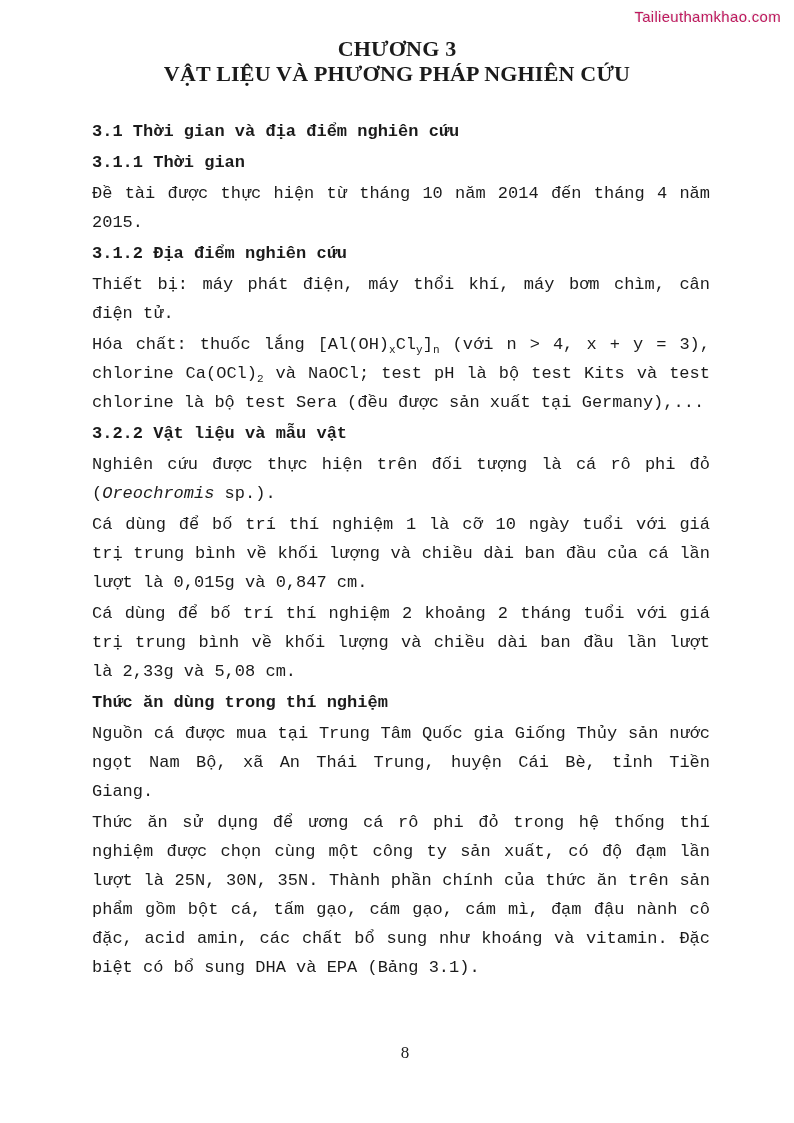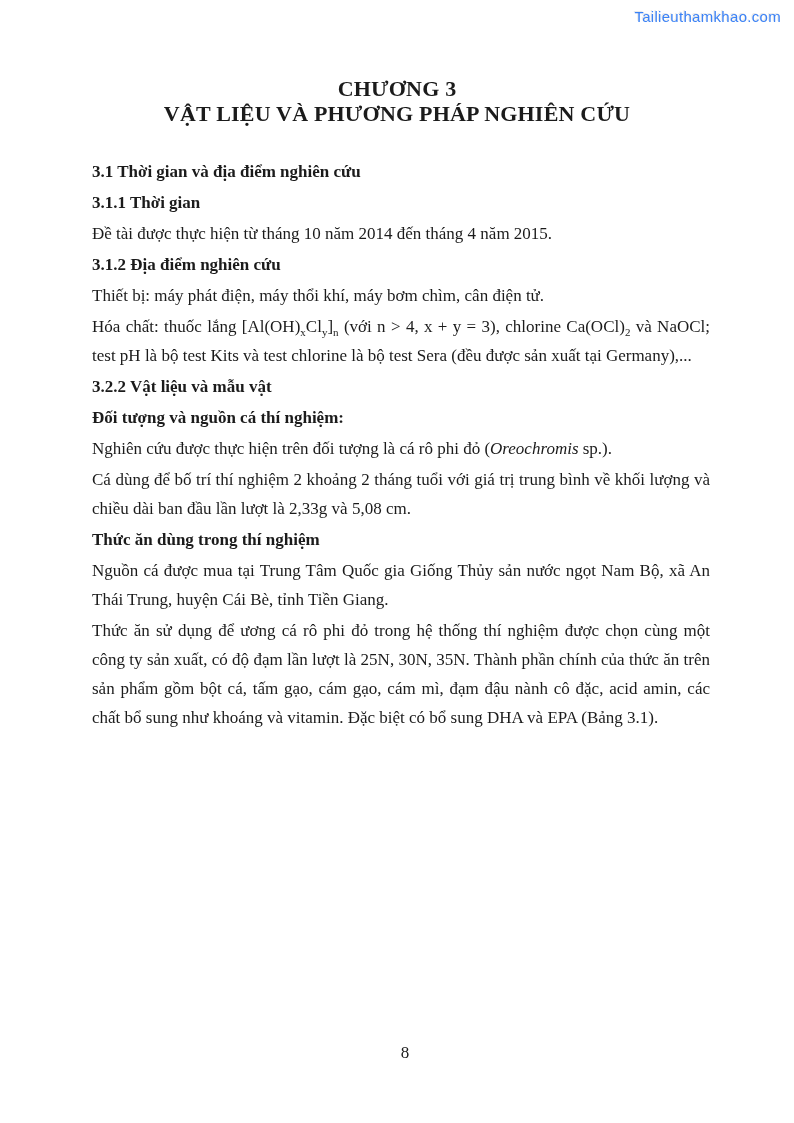--- a/index.html
+++ b/index.html
@@ -12,38 +12,38 @@
     font-family: "Liberation Serif", serif;
     overflow: hidden;
   }
   .watermark {
     position: absolute;
     top: 8px;
     right: 13px;
     font-family: "Liberation Sans", sans-serif;
     font-size: 15px;
     letter-spacing: 0.3px;
-    color: #3b82f6;
+    color: #be185d;
     text-shadow: -1px -1px 0 #e9e9e9;
   }
   .chapter {
-    padding-top: 76px;
+    padding-top: 36px;
     text-align: center;
     font-weight: 700;
     font-size: 22px;
     line-height: 25px;
     letter-spacing: 0.2px;
   }
   .content {
     margin: 31px 76px 0 92px;
     font-size: 17px;
     line-height: 29px;
     text-align: justify;
   }
-  .block { margin: 0 8px 2px 0; }
+  .block { margin: 0 8px 2px 0; font-family: Liberation Mono, monospace; }
   .block.heading, .block.subheading {
     font-weight: 700;
     text-align: left;
   }
   .block sub { font-size: 11px; line-height: 0; }
   .italic { font-style: italic; }
   .footer {
     position: absolute;
     bottom: 60px;
     left: 92px;
@@ -65,22 +65,22 @@
   </div>
 
   <div class="content" id="content">
       <div class="block heading"><span>3.1 Thời gian và địa điểm nghiên cứu</span></div>
       <div class="block heading"><span>3.1.1 Thời gian</span></div>
       <div class="block paragraph"><span>Đề tài được thực hiện từ tháng 10 năm 2014 đến tháng 4 năm 2015.</span></div>
       <div class="block heading"><span>3.1.2 Địa điểm nghiên cứu</span></div>
       <div class="block paragraph"><span>Thiết bị: máy phát điện, máy thổi khí, máy bơm chìm, cân điện tử.</span></div>
       <div class="block paragraph"><span>Hóa chất: thuốc lắng  [Al(OH)</span><sub>x</sub><span>Cl</span><sub>y</sub><span>]</span><sub>n</sub><span> (với n &gt; 4, x + y = 3), chlorine Ca(OCl)</span><sub>2</sub><span>  và NaOCl; test pH là bộ test Kits và test chlorine là bộ test Sera (đều được sản xuất tại Germany),...</span></div>
       <div class="block heading"><span>3.2.2 Vật liệu và mẫu vật</span></div>
-      <div class="block subheading"><span>Đối tượng và nguồn cá thí nghiệm:</span></div>
       <div class="block paragraph"><span>Nghiên cứu được thực hiện trên đối tượng là cá rô phi đỏ (</span><span class="italic">Oreochromis</span><span> sp.).</span></div>
+      <div class="block paragraph"><span>Cá dùng để bố trí thí nghiệm 1 là cỡ 10 ngày tuổi với giá trị trung bình về khối lượng và chiều dài ban đầu của cá lần lượt là 0,015g và 0,847 cm.</span></div>
       <div class="block paragraph"><span>Cá dùng để bố trí thí nghiệm 2 khoảng 2 tháng tuổi với giá trị trung bình về khối lượng và chiều dài ban đầu lần lượt là 2,33g và 5,08 cm.</span></div>
       <div class="block subheading"><span>Thức ăn dùng trong thí nghiệm</span></div>
       <div class="block paragraph"><span>Nguồn cá được mua tại Trung Tâm Quốc gia Giống Thủy sản  nước ngọt Nam Bộ, xã An Thái Trung, huyện Cái Bè, tỉnh Tiền Giang.</span></div>
       <div class="block paragraph"><span>Thức ăn sử dụng để ương cá rô phi đỏ trong hệ thống thí nghiệm được chọn cùng  một công ty sản xuất, có độ đạm lần lượt là 25N, 30N, 35N. Thành phần chính của thức ăn trên sản phẩm gồm bột cá, tấm gạo, cám gạo, cám mì, đạm đậu nành cô đặc, acid amin, các chất bổ sung như khoáng và vitamin. Đặc biệt có bổ sung DHA và EPA (Bảng 3.1).</span></div>
     </div>
 
   <div class="footer">8</div>
 
 </div>
 

